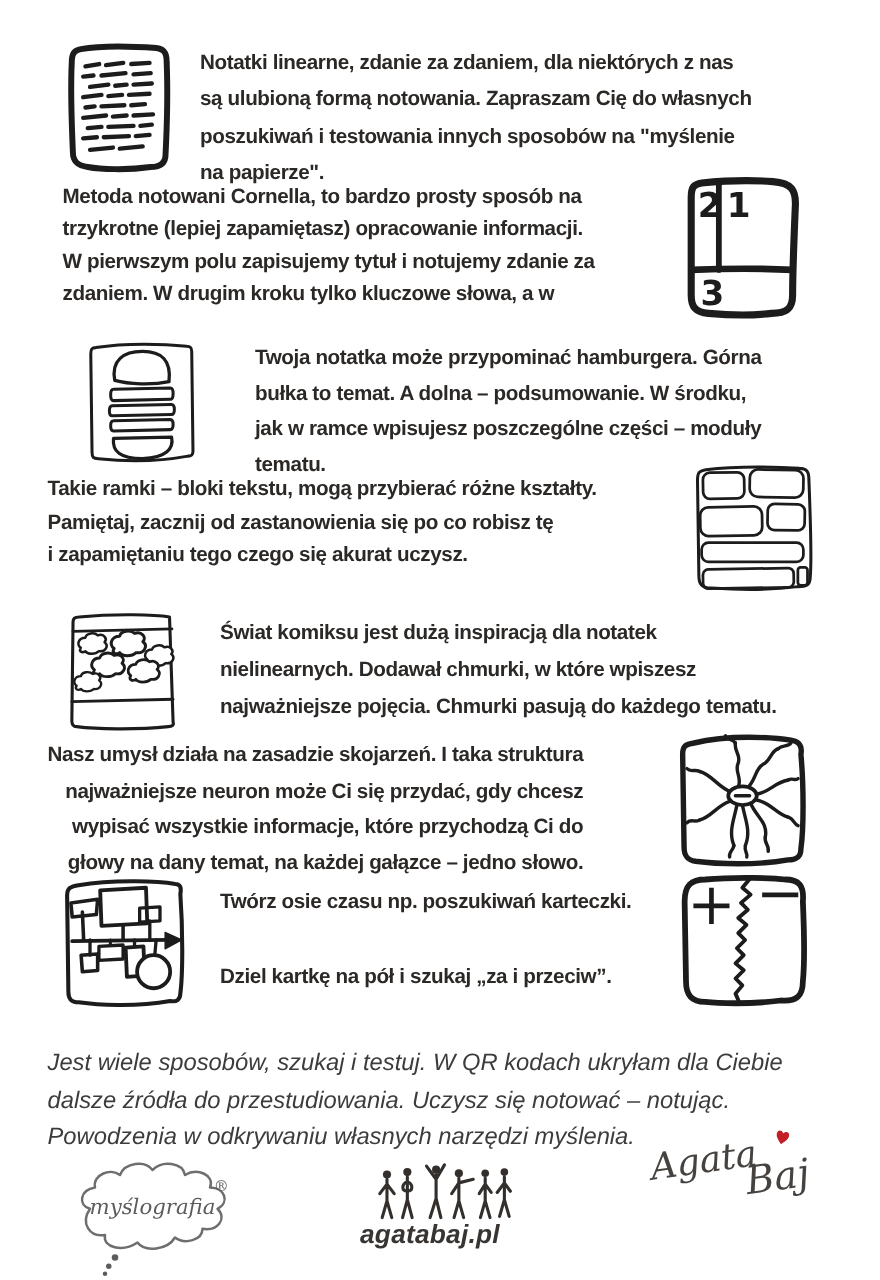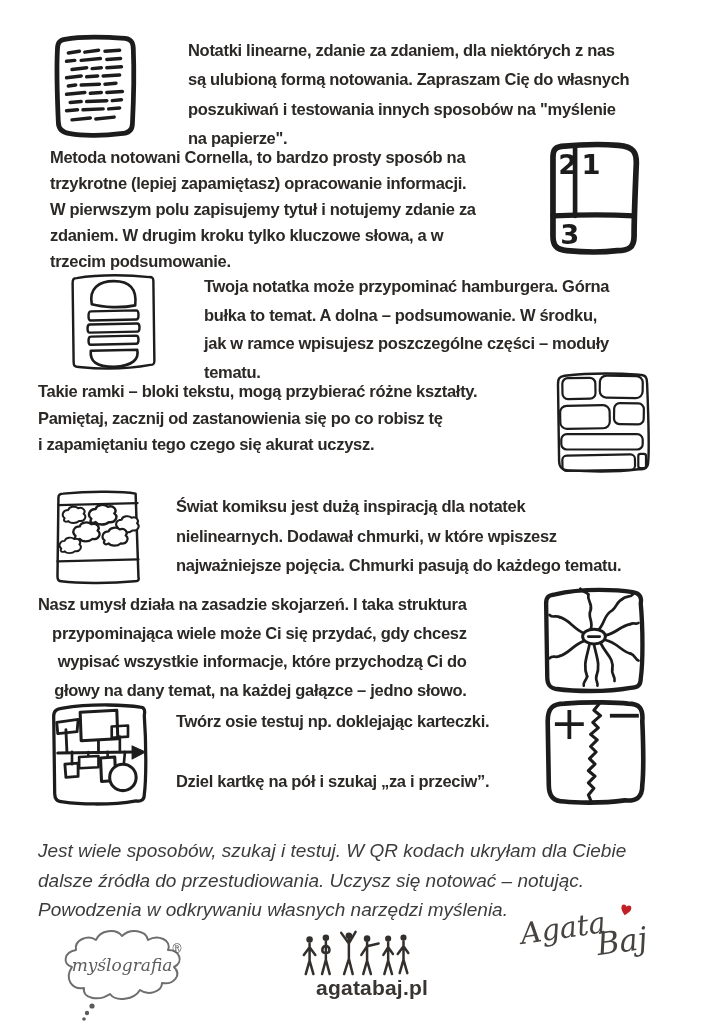--- a/index.html
+++ b/index.html
@@ -1,34 +1,34 @@
 <!DOCTYPE html>
 <html><head>
 <meta charset="utf-8">
 <style>
   html,body{margin:0;padding:0;}
   body{width:704px;height:1024px;position:relative;background:#ffffff;overflow:hidden;
        font-family:"Liberation Sans",sans-serif;}
   .abs{position:absolute;}
   .para{font-weight:700;color:#2b2826;letter-spacing:-0.3px;font-size:16.5px;}
   .para .ln{white-space:nowrap;}
-  .s1t{left:188px;top:36px;line-height:29.4px;}
+  .s1t{left:160px;top:36px;line-height:29.4px;}
   .s2t{left:50px;top:144px;line-height:26px;}
   .s3t{left:204px;top:272px;line-height:28.5px;}
   .s4t{left:38px;top:378px;line-height:26.5px;}
   .s5t{left:176px;top:492px;line-height:29.5px;}
   .s6t{left:38px;top:590px;line-height:28.5px;text-align:right;}
   .s7a{left:176px;top:712px;}
   .s7b{left:176px;top:772px;}
   .closing{left:38px;top:836px;line-height:29.5px;font-style:italic;font-weight:400;
            color:#3c3c3c;font-size:19px;letter-spacing:0;}
   .closing .ln{white-space:nowrap;}
   svg{display:block;}
-  .agatabajpl{left:288px;top:976px;width:140px;text-align:right;font-weight:700;
-              font-size:21px;color:#383431;letter-spacing:0.2px;}
+  .agatabajpl{left:288px;top:976px;width:140px;text-align:left;font-weight:700;
+              font-size:21px;color:#383431;letter-spacing:0.2px;font-style:italic;}
 </style>
 </head>
 <body>
 
 <div class="abs" style="left:48px;top:32px;">
   <svg width="92" height="108" viewBox="0 0 100 118" fill="none" stroke="#1c1c1c" stroke-linecap="round" stroke-linejoin="round">
     <path d="M18,8 C40,4 70,6 84,7 C92,8 93,13 93,20 C94,45 93,80 92,100 C92,108 87,111 79,111 C58,114 35,113 24,111 C15,110 11,106 11,98 C10,75 9,40 10,20 C10,12 12,9 18,8 Z" stroke-width="5.2"></path>
     <g stroke-width="3.8">
       <path d="M22,23 L34,21"></path>
         <path d="M40,22 L55,20"></path>
@@ -64,21 +64,20 @@
   <div class="ln">są ulubioną formą notowania. Zapraszam Cię do własnych</div>
   <div class="ln">poszukiwań i testowania innych sposobów na "myślenie</div>
   <div class="ln">na papierze".</div>
 </div>
 
 <div class="abs para s2t">
   <div class="ln">Metoda notowani Cornella, to bardzo prosty sposób na</div>
   <div class="ln">trzykrotne (lepiej zapamiętasz) opracowanie informacji.</div>
   <div class="ln">W pierwszym polu zapisujemy tytuł i notujemy zdanie za</div>
   <div class="ln">zdaniem. W drugim kroku tylko kluczowe słowa, a w</div>
-  <div class="ln">trzecim podsumowanie.</div>
 </div>
 <div class="abs" style="left:540px;top:139px;">
   <svg width="106" height="118" viewBox="0 0 100 112" fill="none" stroke="#1c1c1c" stroke-linecap="round" stroke-linejoin="round">
     <path d="M20,7 C40,5 62,5 74,6 C88,7 92,12 91,26 C90,50 89,78 89,92 C89,103 84,106 73,106 C57,108 36,107 25,106 C15,105 12,101 12,92 L12,18 C12,10 14,8 20,7 Z" stroke-width="5.4"></path>
     <path d="M33,7 C33,30 33,55 33,73" stroke-width="4.4"></path>
     <path d="M12,73 C35,72 70,72 89,73" stroke-width="5"></path>
     <g fill="#1c1c1c" stroke="none" font-family="DejaVu Sans, sans-serif" font-weight="bold" font-size="26">
       <text x="17" y="33">2</text>
       <text x="39" y="33">1</text>
       <text x="19" y="100">3</text>
@@ -142,21 +141,21 @@
   </svg>
 </div>
 <div class="abs para s5t">
   <div class="ln">Świat komiksu jest dużą inspiracją dla notatek</div>
   <div class="ln">nielinearnych. Dodawał chmurki, w które wpiszesz</div>
   <div class="ln">najważniejsze pojęcia. Chmurki pasują do każdego tematu.</div>
 </div>
 
 <div class="abs para s6t">
   <div class="ln">Nasz umysł działa na zasadzie skojarzeń. I taka struktura</div>
-  <div class="ln">przypominająca wiele może Ci się przydać, gdy chcesz</div>
+  <div class="ln">najważniejsze neuron może Ci się przydać, gdy chcesz</div>
   <div class="ln">wypisać wszystkie informacje, które przychodzą Ci do</div>
   <div class="ln">głowy na dany temat, na każdej gałązce – jedno słowo.</div>
 </div>
 <div class="abs" style="left:536px;top:583px;">
   <svg width="116" height="114" viewBox="0 0 100 100" fill="none" stroke="#1c1c1c" stroke-linecap="round" stroke-linejoin="round">
     <path d="M16,10 C40,4 72,6 84,8 C90,9 92,12 91,18 C93,40 93,70 91,84 C91,90 88,92 82,92 C60,96 32,95 17,93 C11,92 9,89 9,83 L8,18 C8,12 10,11 16,10 Z" stroke-width="3.8"></path>
     <g stroke-width="2.4">
       <path d="M47,41 C50,34 44,30 47,24 C49,18 44,16 45,10"></path>
       <path d="M45,10 C43,7 39,8 38,5"></path>
       <path d="M53,42 C60,36 58,28 66,24 C70,21 70,16 75,14"></path>
@@ -195,21 +194,21 @@
     <path d="M25,53 L25,65" stroke-width="2.6"></path>
     <path d="M18,65 L31,64 L31,77 L19,78 Z" stroke-width="2.8"></path>
     <path d="M41,53 L41,57" stroke-width="2.4"></path>
     <path d="M32,58 L51,57 L51,68 L32,69 Z" stroke-width="2.6"></path>
     <path d="M60,53 L60,58" stroke-width="2.6"></path>
     <path d="M53,59 L67,58 L68,81 L54,82 Z" stroke-width="3"></path>
     <path d="M77,53 L76,64" stroke-width="2.6"></path>
     <circle cx="75" cy="78" r="13" stroke-width="3" fill="#ffffff"></circle>
   </svg>
 </div>
-<div class="abs para s7a ln">Twórz osie testuj np. doklejając karteczki.</div>
+<div class="abs para s7a ln">Twórz osie czasu np. poszukiwań karteczki.</div>
 <div class="abs para s7b ln">Dziel kartkę na pół i szukaj „za i przeciw”.</div>
 <div class="abs" style="left:540px;top:697px;">
   <svg width="110" height="110" viewBox="0 0 100 100" fill="none" stroke="#1c1c1c" stroke-linecap="round" stroke-linejoin="round">
     <path d="M22,6 C45,4 72,5 80,6 C90,6 94,10 93,22 C94,45 94,70 93,80 C93,91 88,95 77,94 C55,97 30,96 22,95 C12,95 8,90 8,80 L7,22 C7,10 12,6 22,6 Z" stroke-width="4.2"></path>
     <path d="M54,6 L49,12 L55,17 L48,23 L53,28 L46,34 L52,39 L46,45 L51,50 L45,56 L50,61 L44,67 L50,72 L44,78 L49,83 L44,89 L47,96" stroke-width="2.8" fill="none"></path>
     <g fill="#1c1c1c" stroke="none" font-family="DejaVu Sans, sans-serif" font-size="42">
       <text x="9" y="38">+</text>
       <text x="59" y="30">−</text>
     </g>
   </svg>

